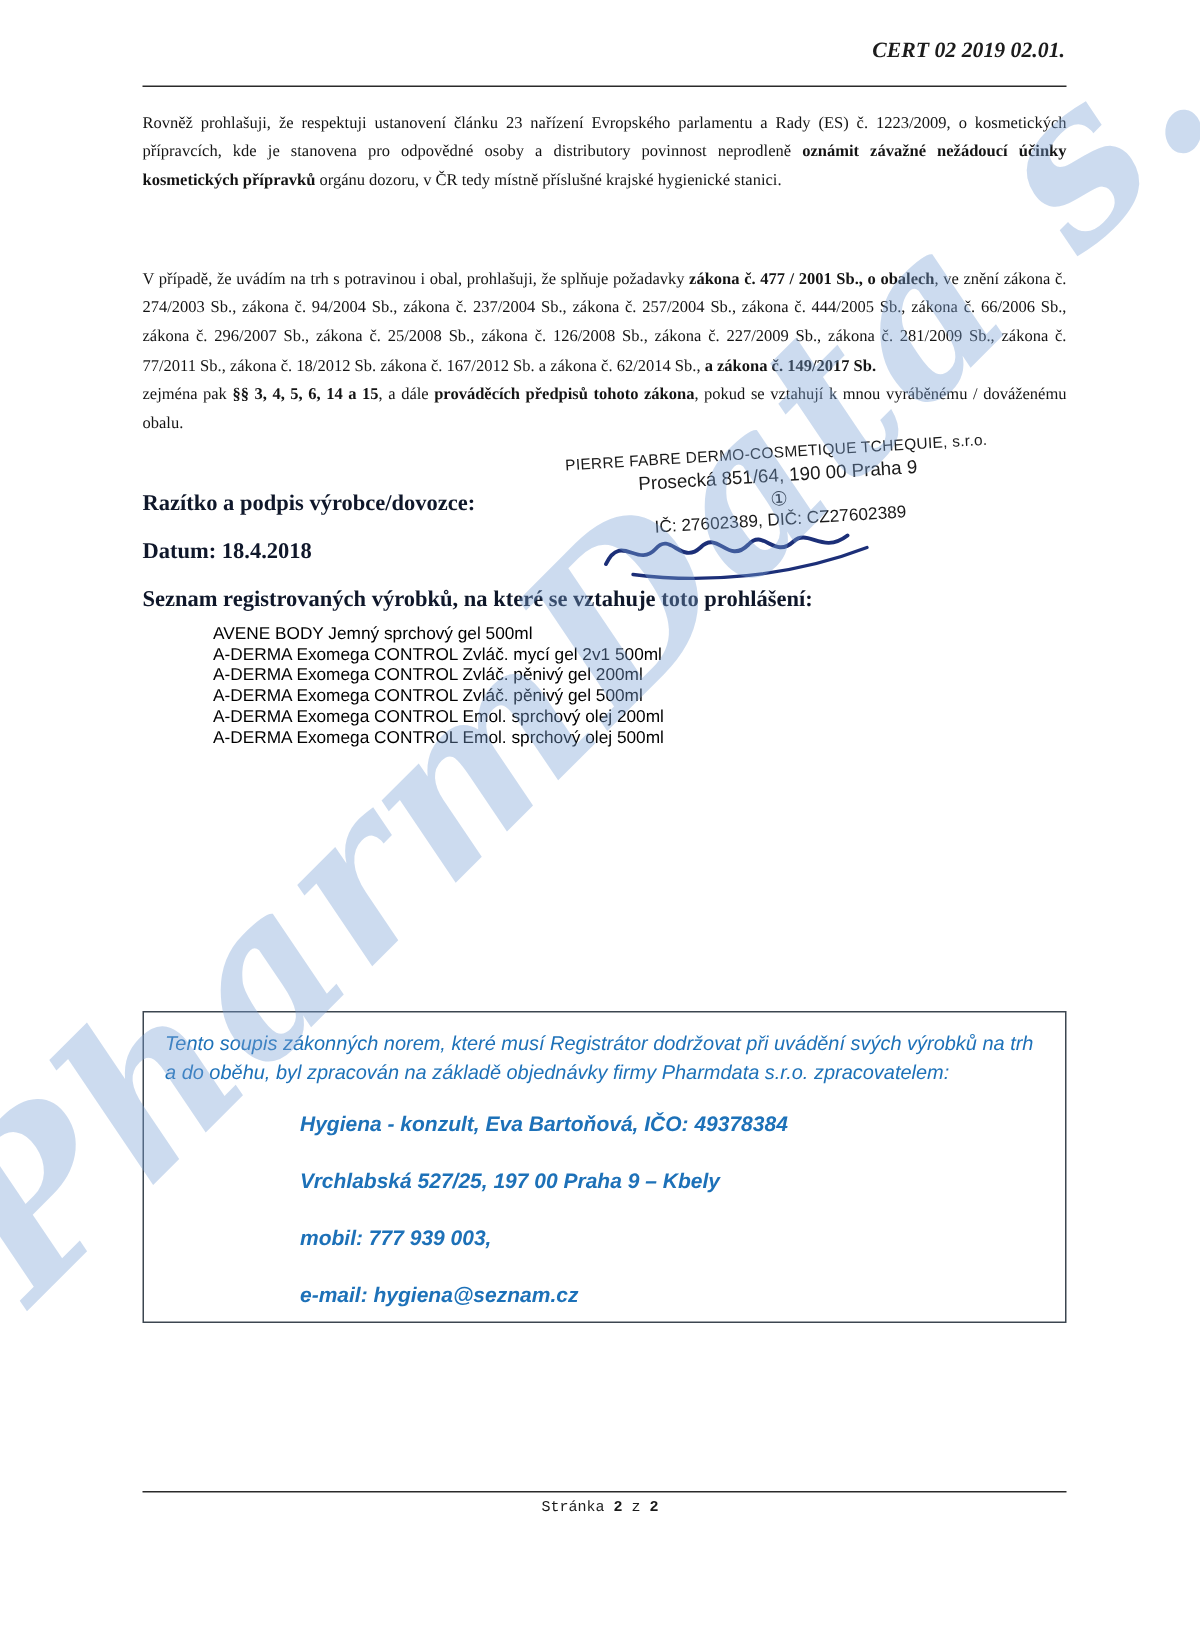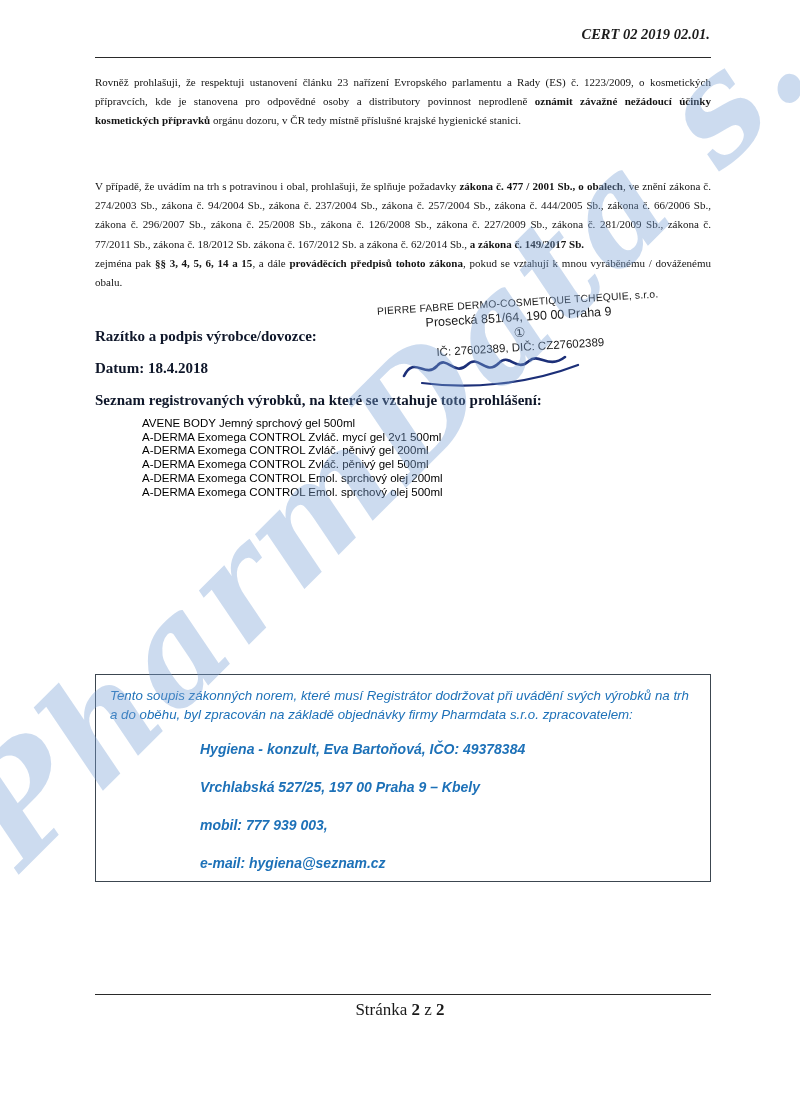--- a/index.html
+++ b/index.html
@@ -63,21 +63,21 @@
     color:#1d71b8;
   }
   .blue-box .intro { font-size:13.3px; line-height:19px; margin-bottom:17px; }
   .blue-box .contact {
     font-weight:bold; font-size:14px; line-height:16px;
     margin-left:90px; margin-bottom:22px;
   }
 
   .footer-text {
     position:absolute; left:0; top:1000px; width:100%;
-    text-align:center; font-size:17px; color:#1a1a1a;
+    text-align:center; font-size:10px; color:#1a1a1a;font-family:Liberation Mono, monospace;
   }
   .footer-text b { font-weight:bold; }
 
   .watermark {
     position:absolute; left:-190px; top:330px; width:1200px;
     transform:rotate(-45deg);
     font-family:"DejaVu Serif", serif; font-style:italic; font-weight:bold;
     font-size:142px; letter-spacing:4px; white-space:nowrap; text-align:center;
     color:rgba(122,161,214,0.38);
     z-index:6; pointer-events:none;

